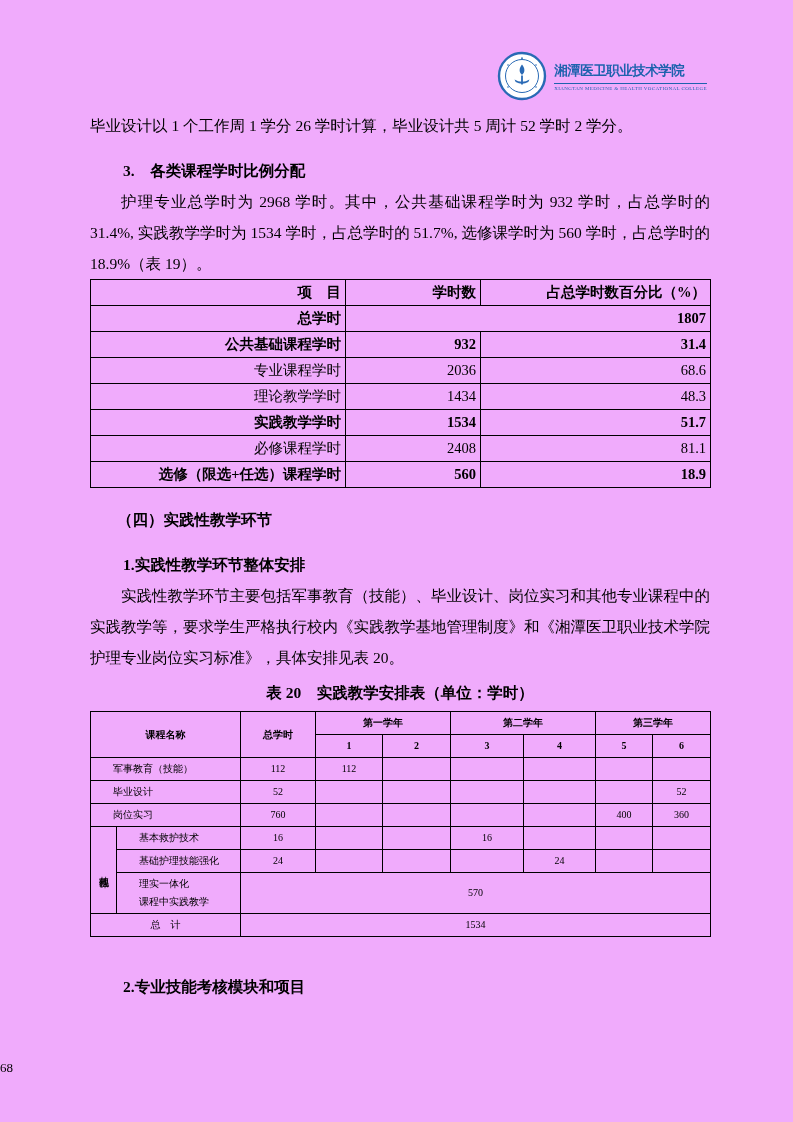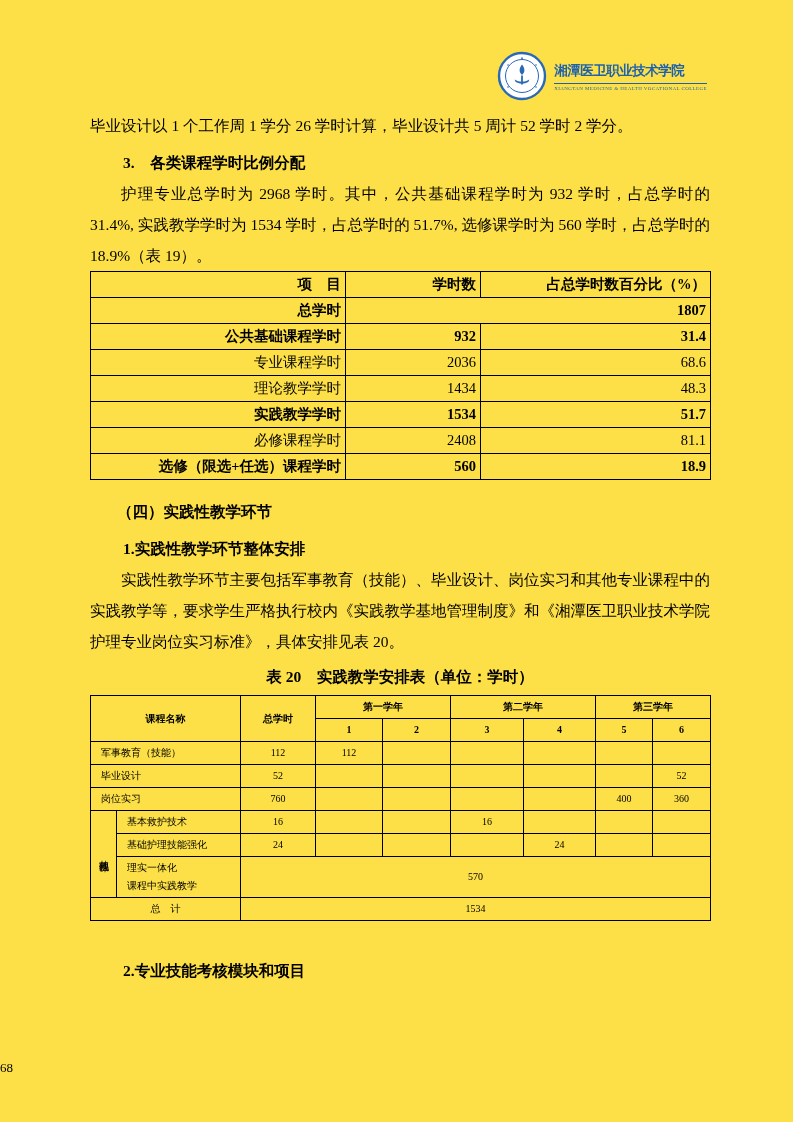--- a/index.html
+++ b/index.html
@@ -3,21 +3,21 @@
 <meta charset="utf-8">
 <style>
   * { box-sizing: border-box; }
   html, body { margin: 0; padding: 0; }
   body {
     width: 793px; height: 1122px;
     background: #ffffff;
     color: #000;
     font-family: "Liberation Serif", "DejaVu Serif", serif;
   }
-  .page { position: relative; width: 793px; height: 1122px; overflow: hidden; background: #fde047; }
+  .page { position: relative; width: 793px; height: 1122px; overflow: hidden; background: #f0abfc; }
 
   
   .logo-row { display: flex; justify-content: flex-end; padding: 50px 86px 0 0; height: 102px; }
   .logo-block { display: flex; align-items: center; gap: 7px; }
   .emblem { width: 50px; height: 50px; display: block; }
   .logo-text { display: flex; flex-direction: column; gap: 3px; }
   .logo-cn {
     color: #1e62ae; font-weight: bold; font-size: 13.5px;
     letter-spacing: -0.5px; white-space: nowrap;
   }
@@ -27,39 +27,39 @@
   }
 
   
   .content { margin: 0 83px 0 90px; width: 620px; font-size: 15.5px; line-height: 31px; text-align: justify; }
   .para { margin: 0; }
   .para.first { margin-top: 8px; }
   .indent { text-indent: 2em; }
   .head { font-weight: bold; margin: 0; font-size: 15.5px; line-height: 31px; }
   .pad2 { padding-left: 33px; }
   .pad1 { padding-left: 27px; }
-  .mt1 { margin-top: 6px; }
+  .mt1 { margin-top: 14px; }
   .mt2 { margin-top: 16px; }
   .mt3 { margin-top: 34px; }
 
   .caption { text-align: center; font-weight: bold; font-size: 15.5px; margin: 7px 0 5px; line-height: 26px; text-indent: 0; }
 
   
   table { border-collapse: collapse; width: 620px; color: #000; border: 1.5px solid #000; table-layout: fixed; }
   th, td { border: 1px solid #000; text-align: center; vertical-align: middle; overflow: hidden; }
 
   .t19 { font-size: 14.5px; }
   .t19 th, .t19 td { padding: 3px 4px; height: 26px; line-height: 19px; font-weight: normal; text-align: right; }
   .t19 thead th { font-weight: bold; }
   .t19 tr.b td { font-weight: bold; }
 
   .t20 { font-size: 10px; }
   .t20 th, .t20 td { padding: 2px 3px; height: 23px; line-height: 18px; }
   .t20 th { font-weight: bold; }
-  .t20 td.name { text-align: left; padding-left: 10px; white-space: pre-line; }
+  .t20 td.name { text-align: left; padding-left: 22px; white-space: pre-line; }
   .t20 td.vert { writing-mode: vertical-lr; text-orientation: upright; letter-spacing: 1px; padding: 3px 0; }
 
   
   .footer { position: absolute; left: 0; right: 0; bottom: 46px; text-align: left; font-size: 13px; }
 </style>
 </head>
 <body>
 
 <div class="page">
 

